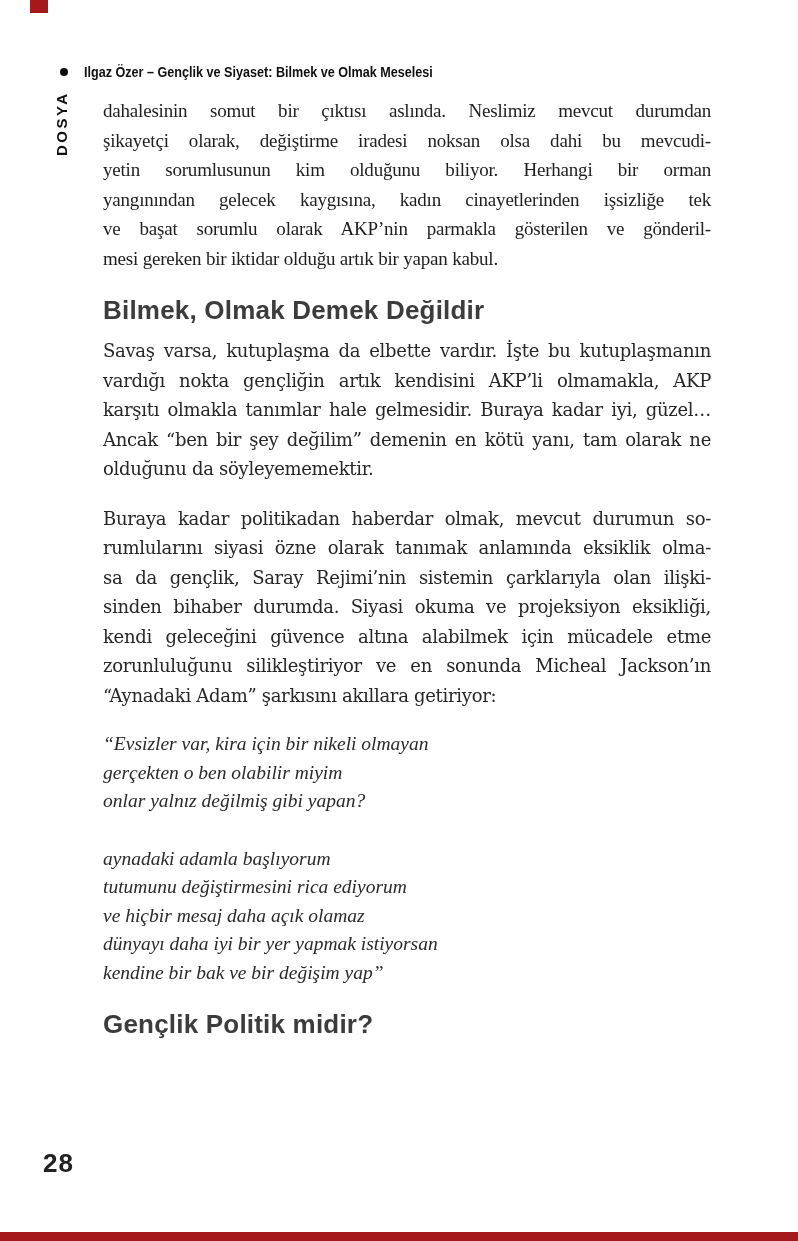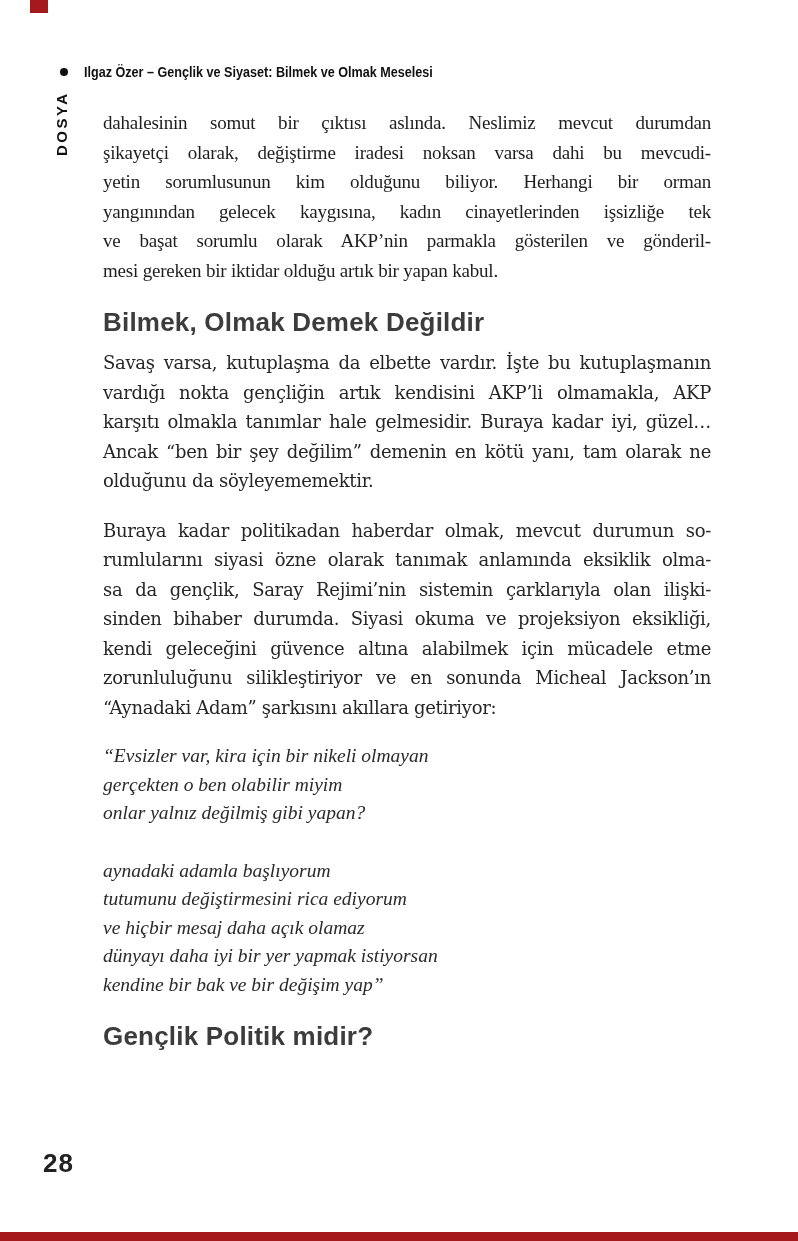--- a/index.html
+++ b/index.html
@@ -52,21 +52,21 @@
     transform-origin: top left;
     font-family: "Liberation Sans", sans-serif;
     font-weight: bold;
     font-size: 15px;
     letter-spacing: 2.5px;
     color: #101010;
     white-space: nowrap;
   }
   .content {
     position: absolute;
-    left: 103px; top: 108px;
+    left: 103px; top: 96px;
     width: 608px;
   }
   .para { margin: 0 0 20px 0; }
   .para .line {
     text-align: justify;
     text-align-last: justify;
     white-space: normal;
   }
   .para .line:last-child { text-align-last: left; }
   .para.serif {
@@ -123,21 +123,21 @@
   <div class="kicker-row">
     <span class="kicker-bullet"></span>
     <span class="kicker">Ilgaz Özer – Gençlik ve Siyaset: Bilmek ve Olmak Meselesi</span>
   </div>
 
   <div class="dosya">DOSYA</div>
 
   <div class="content">
       <div class="para serif">
         <div class="line">dahalesinin somut bir çıktısı aslında. Neslimiz mevcut durumdan</div>
-        <div class="line">şikayetçi olarak, değiştirme iradesi noksan varsa dahi bu mevcudi-</div>
+        <div class="line">şikayetçi olarak, değiştirme iradesi noksan olsa dahi bu mevcudi-</div>
         <div class="line">yetin sorumlusunun kim olduğunu biliyor. Herhangi bir orman</div>
         <div class="line">yangınından gelecek kaygısına, kadın cinayetlerinden işsizliğe tek</div>
         <div class="line">ve başat sorumlu olarak AKP’nin parmakla gösterilen ve gönderil-</div>
         <div class="line">mesi gereken bir iktidar olduğu artık bir yapan kabul.</div>
       </div>
       <div class="heading">Bilmek, Olmak Demek Değildir</div>
       <div class="para slab">
         <div class="line">Savaş varsa, kutuplaşma da elbette vardır. İşte bu kutuplaşmanın</div>
         <div class="line">vardığı nokta gençliğin artık kendisini AKP’li olmamakla, AKP</div>
         <div class="line">karşıtı olmakla tanımlar hale gelmesidir. Buraya kadar iyi, güzel…</div>

